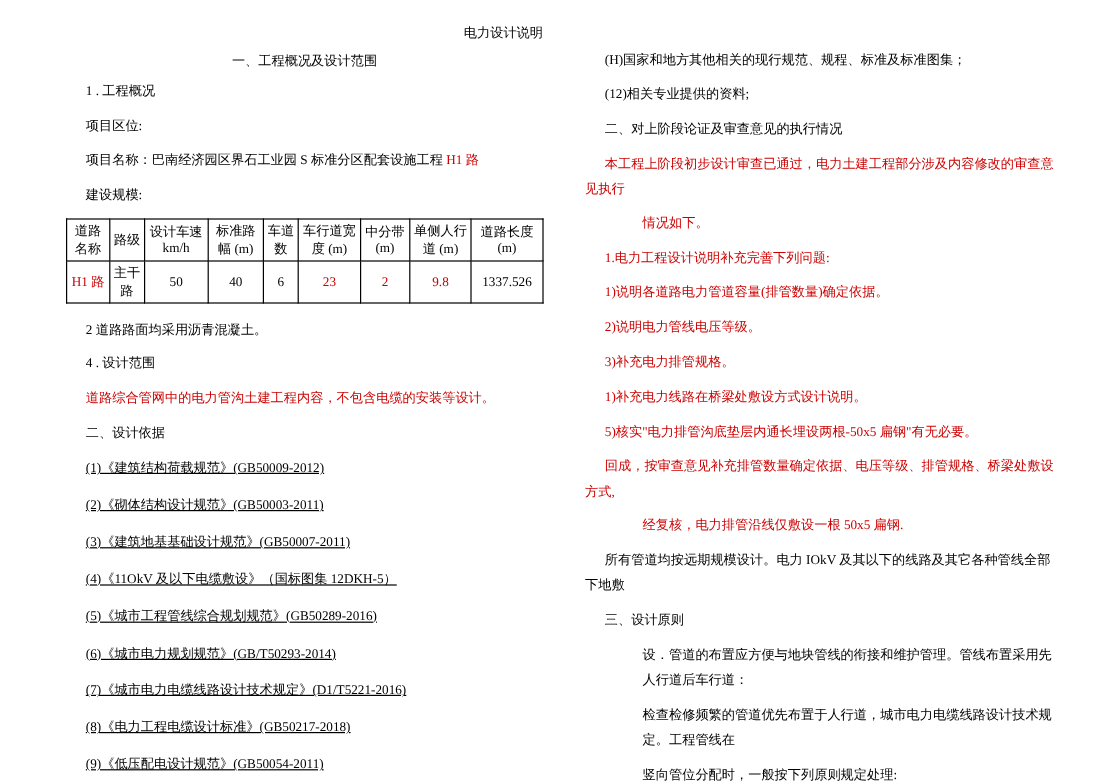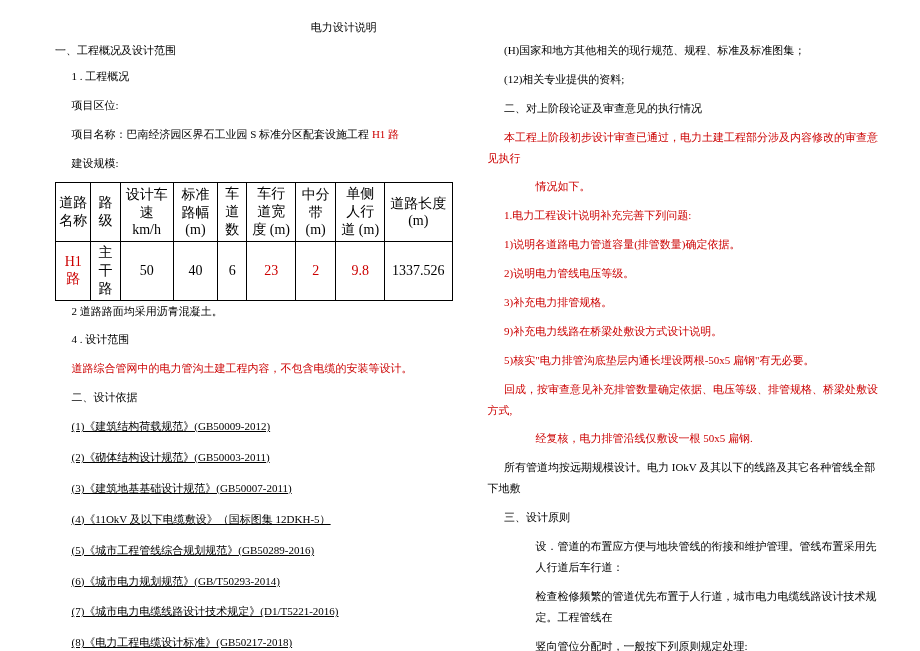--- a/index.html
+++ b/index.html
@@ -23,45 +23,46 @@
     .column-left {
       padding-left: 35px;
       padding-right: 5px;
     }
     .column-right {
       padding-left: 20px;
       padding-right: 15px;
       font-family: Liberation Serif, serif;
     }
     .title-center {
-      text-align: center;
+      text-align: right;
       margin-bottom: 8px;
       padding-left: 180px;
     }
     .heading {
       margin-bottom: 8px;
+      text-align: center;
     }
     .para {
       margin-bottom: 8px;
       text-indent: 1.5em;
       line-height: 1.9;
     }
     .para-noindent {
       margin-bottom: 8px;
       line-height: 1.9;
       margin-left: 48px;
     }
     .red {
       color: #cc0000;
     }
     table {
       border-collapse: collapse;
       width: 100%;
-      margin-bottom: 0;
-      font-size: 14px;
+      margin-bottom: 12px;
+      font-size: 11px;
     }
     th, td {
       border: 1px solid #000;
       padding: 2px 3px;
       text-align: center;
       vertical-align: middle;
     }
     th {
       font-weight: normal;
     }
@@ -142,21 +143,21 @@
   <div style="height:20px"></div>
   <div class="para">(H)国家和地方其他相关的现行规范、规程、标准及标准图集；</div>
   <div class="para">(12)相关专业提供的资料;</div>
   <div class="para">二、对上阶段论证及审查意见的执行情况</div>
   <div class="para red">本工程上阶段初步设计审查已通过，电力土建工程部分涉及内容修改的审查意见执行</div>
   <div class="para-noindent red">情况如下。</div>
   <div class="para red">1.电力工程设计说明补充完善下列问题:</div>
   <div class="para red">1)说明各道路电力管道容量(排管数量)确定依据。</div>
   <div class="para red">2)说明电力管线电压等级。</div>
   <div class="para red">3)补充电力排管规格。</div>
-  <div class="para red">9)补充电力线路在桥梁处敷设方式设计说明。</div>
+  <div class="para red">1)补充电力线路在桥梁处敷设方式设计说明。</div>
   <div class="para red">5)核实"电力排管沟底垫层内通长埋设两根-50x5 扁钢"有无必要。</div>
   <div class="para red">回成，按审查意见补充排管数量确定依据、电压等级、排管规格、桥梁处敷设方式,</div>
   <div class="para-noindent red">经复核，电力排管沿线仅敷设一根 50x5 扁钢.</div>
   <div class="para">所有管道均按远期规模设计。电力 IOkV 及其以下的线路及其它各种管线全部下地敷</div>
   <div class="para">三、设计原则</div>
   <div class="para-noindent">设．管道的布置应方便与地块管线的衔接和维护管理。管线布置采用先人行道后车行道：</div>
   <div class="para-noindent">检查检修频繁的管道优先布置于人行道，城市电力电缆线路设计技术规定。工程管线在</div>
   <div class="para-noindent">竖向管位分配时，一般按下列原则规定处理:</div>
 
 </div>

